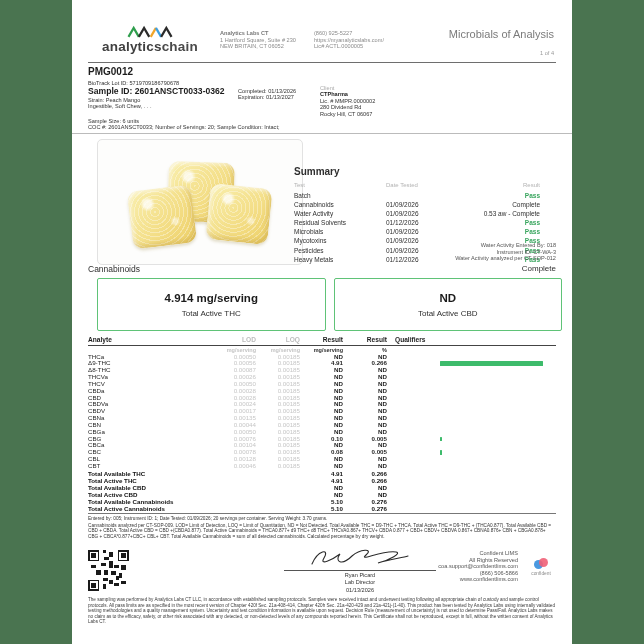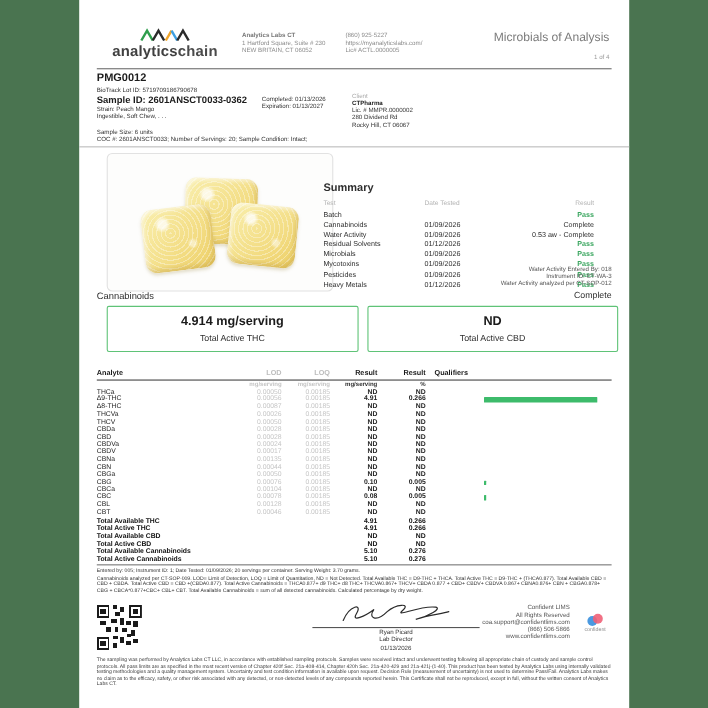--- a/index.html
+++ b/index.html
@@ -53,21 +53,21 @@
   .sum-row { display:flex; font-size:6.5px; color:#2e2e2e; line-height:9.1px; }
   .st { width:92px; } .sd { width:70px; } .sr { flex:1; text-align:right; }
   .green { color:#3aa65f; font-weight:700; }
 
   .wanotes { position:absolute; right:16px; top:242px; text-align:right; font-size:5.6px; line-height:6.6px; color:#555; }
   .wa-complete { position:absolute; right:16px; top:264px; font-size:8px; color:#2e2e2e; }
   .cann-label { position:absolute; left:16px; top:264px; font-size:8.5px; color:#2e2e2e; }
 
   
   .boxes { position:absolute; left:25px; right:10px; top:278px; display:flex; gap:8px; }
-  .rbox { flex:1; height:42px; border:1.5px solid #5fc377; border-radius:2px; background:#fff;
+  .rbox { flex:1; height:53px; border:1.5px solid #5fc377; border-radius:2px; background:#fff;
           display:flex; flex-direction:column; align-items:center; justify-content:center; gap:5px; }
   .rbox .v { font-size:11.5px; font-weight:800; color:#1b1b1b; }
   .rbox .l { font-size:8px; color:#2e2e2e; }
 
   
   .atable { position:absolute; left:16px; right:16px; top:336px; }
   .agrid { display:grid; grid-template-columns:118px 50px 44px 43px 44px 1fr; }
   .ahead { font-size:6.6px; font-weight:800; color:#1c1c1c; border-bottom:1px solid #444; padding-bottom:1.5px; }
   .ahead .gy { color:#bdbdbd; }
   .aunits { font-size:5.5px; color:#c4c4c4; font-weight:700; padding:1px 0; }

